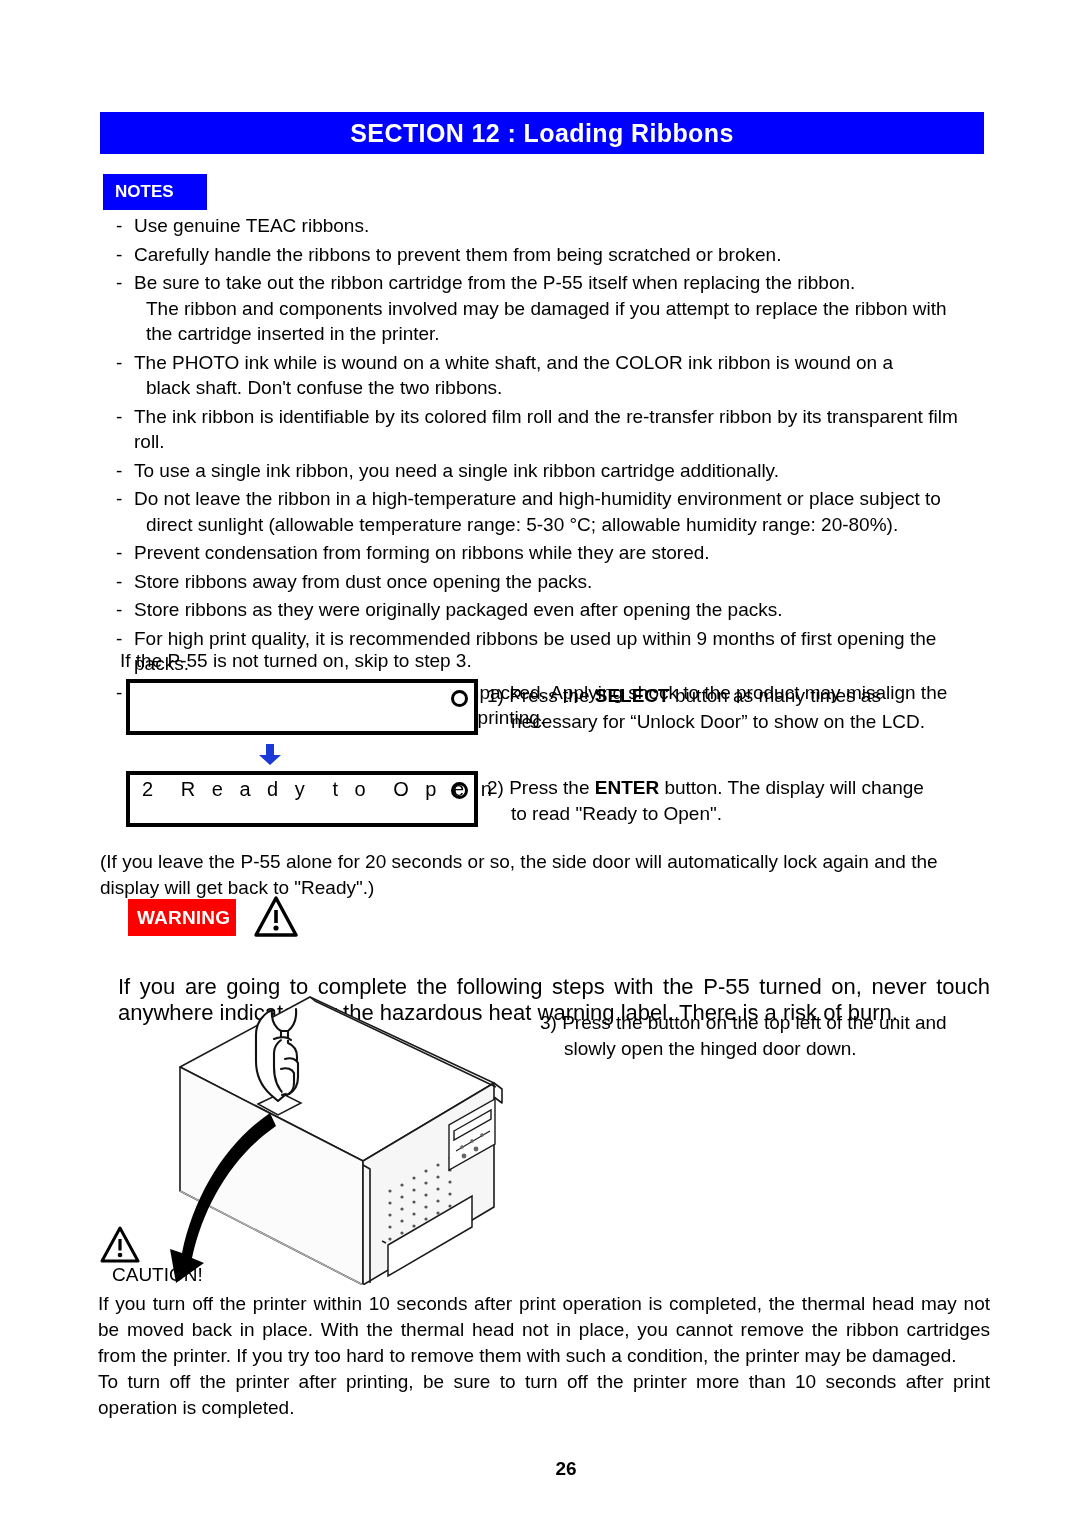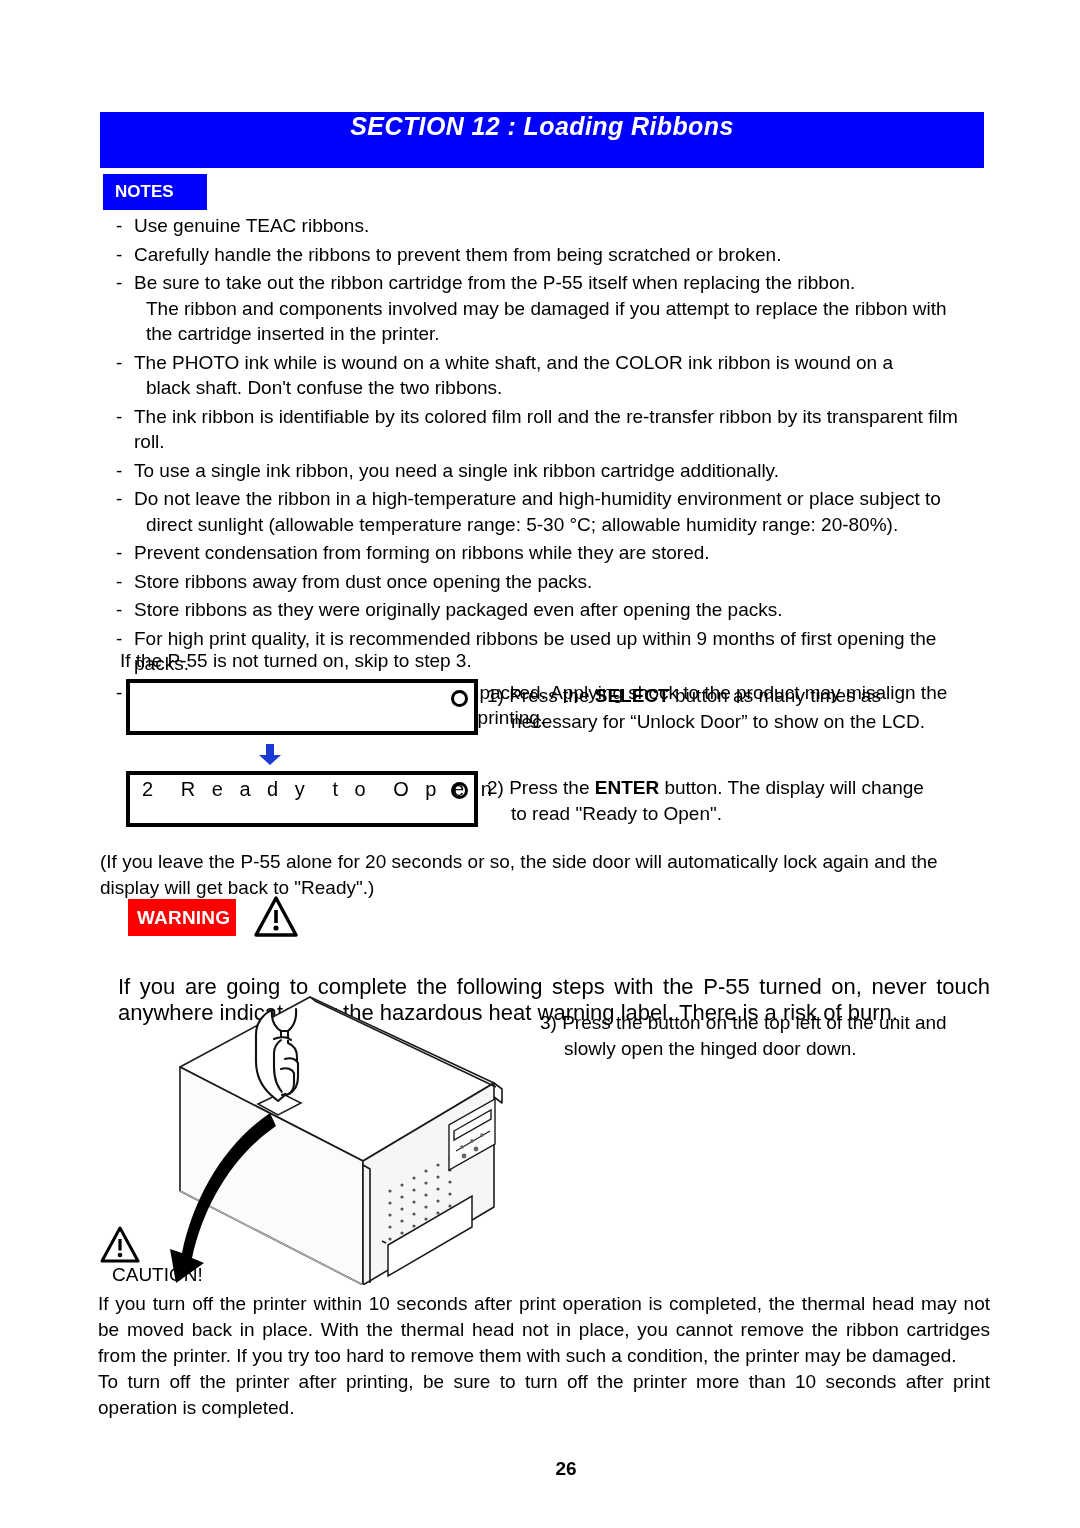--- a/index.html
+++ b/index.html
@@ -22,26 +22,25 @@
     width: 1080px;
     height: 1528px;
   }
 
   
   .section-bar {
     position: absolute;
     left: 100px;
     top: 112px;
     width: 884px;
-    height: 56px;
+    height: 42px;
     background: #0000ff;
     display: flex;
-    align-items: flex-start;
+    align-items: center;
     justify-content: center;
-    font-style: italic;
   }
   .section-bar-text {
     color: #ffffff;
     font-size: 25px;
     font-weight: bold;
     letter-spacing: 0.4px;
   }
 
   
   .notes-badge {

